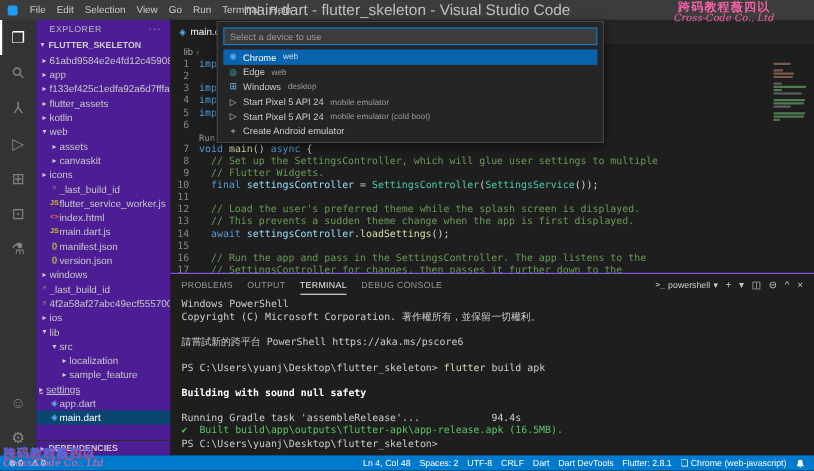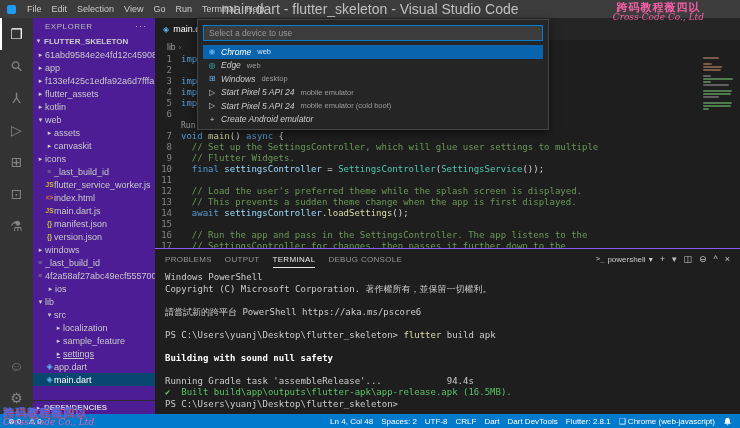--- a/index.html
+++ b/index.html
@@ -89,21 +89,21 @@
   .bell-svg{width:9px;height:9px;fill:#ffffff;display:block;cursor:pointer;}
 
   
   .quickpick{position:absolute;left:197px;top:19px;width:352px;background:#252526;border:1px solid #454545;box-shadow:0 3px 9px rgba(0,0,0,.55);z-index:20;padding:5px 5px 3px;}
   .qp-input{height:16px;background:#3c3c3c;border:1px solid #007fd4;color:#989898;font-size:8.5px;line-height:14px;padding:0 5px;cursor:text;white-space:nowrap;overflow:hidden;}
   .qp-list{margin-top:4px;}
   .qp-item{height:13.5px;display:flex;align-items:center;font-size:8.5px;color:#cccccc;padding:0 4px;gap:4px;cursor:pointer;}
   .qp-item.selected{background:#0a64ad;color:#ffffff;}
   .qp-icon{width:10px;flex:0 0 10px;font-size:8px;text-align:center;}
   .ic-chrome{color:#56aef0;} .ic-edge{color:#46c1d8;} .ic-win{color:#6cb8f0;} .ic-dev{color:#c5c5c5;}
-  .qp-label{white-space:nowrap;font-style:italic;}
+  .qp-label{white-space:nowrap;}
   .qp-desc{color:#9d9d9d;font-size:7.5px;margin-left:2px;white-space:nowrap;}
   .qp-item.selected .qp-desc{color:#cfe3f5;}
 
   
   .watermark{position:absolute;z-index:60;pointer-events:none;line-height:1.1;}
   .wm-cn{font-size:11px;font-weight:bold;color:#f560a8;letter-spacing:1px;}
   .wm-en{font-size:9px;font-style:italic;color:#f560a8;font-family:"DejaVu Serif",serif;}
   .wm-tr{top:1px;right:36px;text-align:center;}
   .wm-bl{left:3px;bottom:0;text-align:left;}
   .wm-bl .wm-cn{color:#4a6cf0;text-shadow:1px 1px 0 rgba(224,60,60,.85);}
@@ -221,41 +221,41 @@
             <span class="tree-label">windows</span>
           </div>
           <div class="tree-row" style="padding-left: 3px;">
             <span class="chevron file-icon ic-file">≡</span>
             <span class="tree-label">_last_build_id</span>
           </div>
           <div class="tree-row" style="padding-left: 3px;">
             <span class="chevron file-icon ic-file">≡</span>
             <span class="tree-label">4f2a58af27abc49ecf555700...</span>
           </div>
-          <div class="tree-row" style="padding-left: 13px;">
+          <div class="tree-row" style="padding-left: 3px;">
             <span class="chevron">▸</span>
             <span class="tree-label">ios</span>
           </div>
           <div class="tree-row" style="padding-left: 3px;">
             <span class="chevron">▾</span>
             <span class="tree-label">lib</span>
           </div>
           <div class="tree-row" style="padding-left: 12px;">
             <span class="chevron">▾</span>
             <span class="tree-label">src</span>
           </div>
           <div class="tree-row" style="padding-left: 21px;">
             <span class="chevron">▸</span>
             <span class="tree-label">localization</span>
           </div>
           <div class="tree-row" style="padding-left: 21px;">
             <span class="chevron">▸</span>
             <span class="tree-label">sample_feature</span>
           </div>
-          <div class="tree-row" style="padding-left: 21px; text-decoration: underline;">
+          <div class="tree-row" style=" text-decoration: underline;">
             <span class="chevron">▸</span>
             <span class="tree-label">settings</span>
           </div>
           <div class="tree-row" style="padding-left: 12px;">
             <span class="chevron file-icon ic-dart">◈</span>
             <span class="tree-label">app.dart</span>
           </div>
           <div class="tree-row selected" style="padding-left: 12px;">
             <span class="chevron file-icon ic-dart">◈</span>
             <span class="tree-label">main.dart</span>

